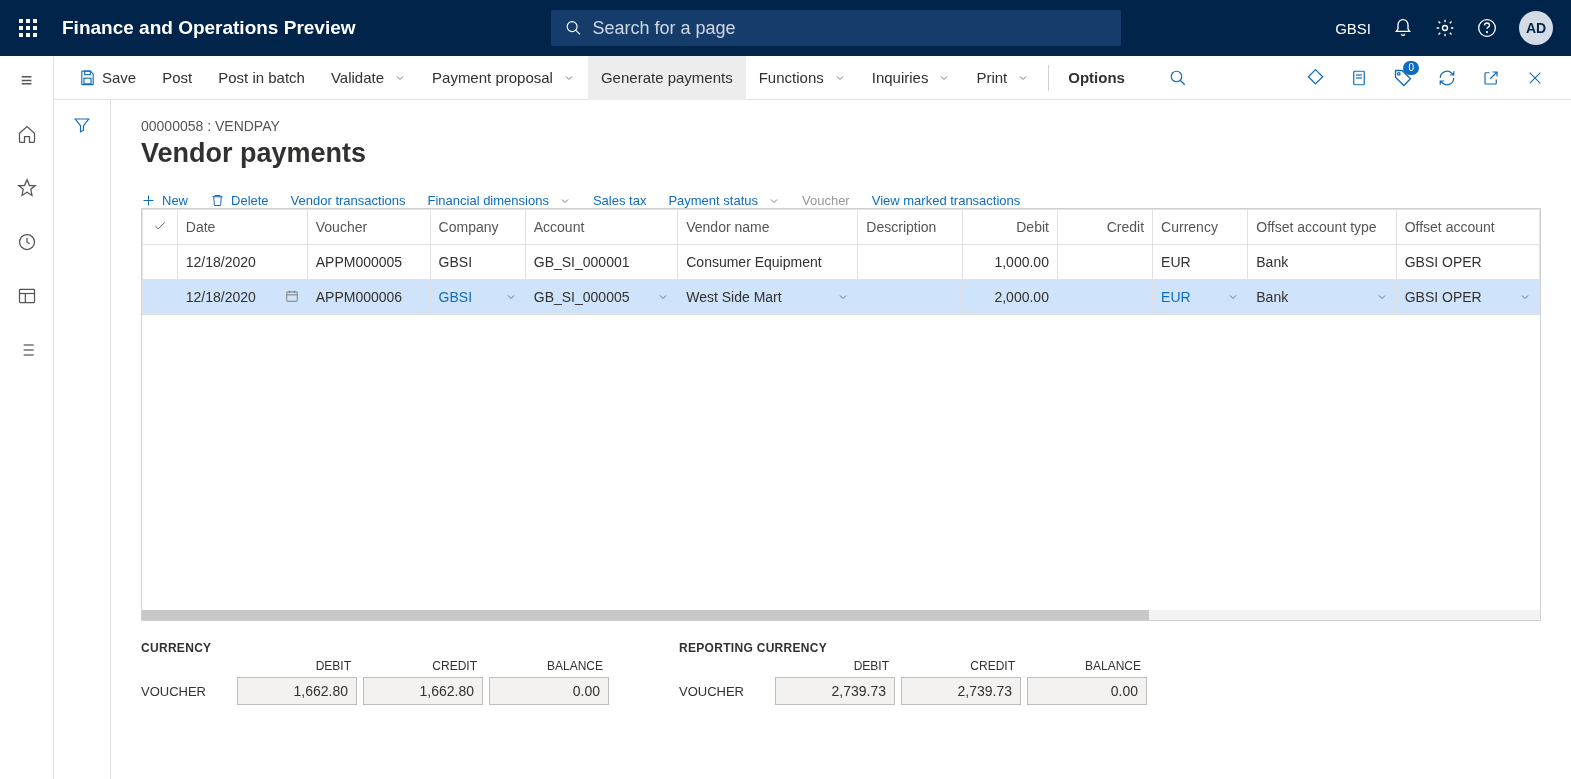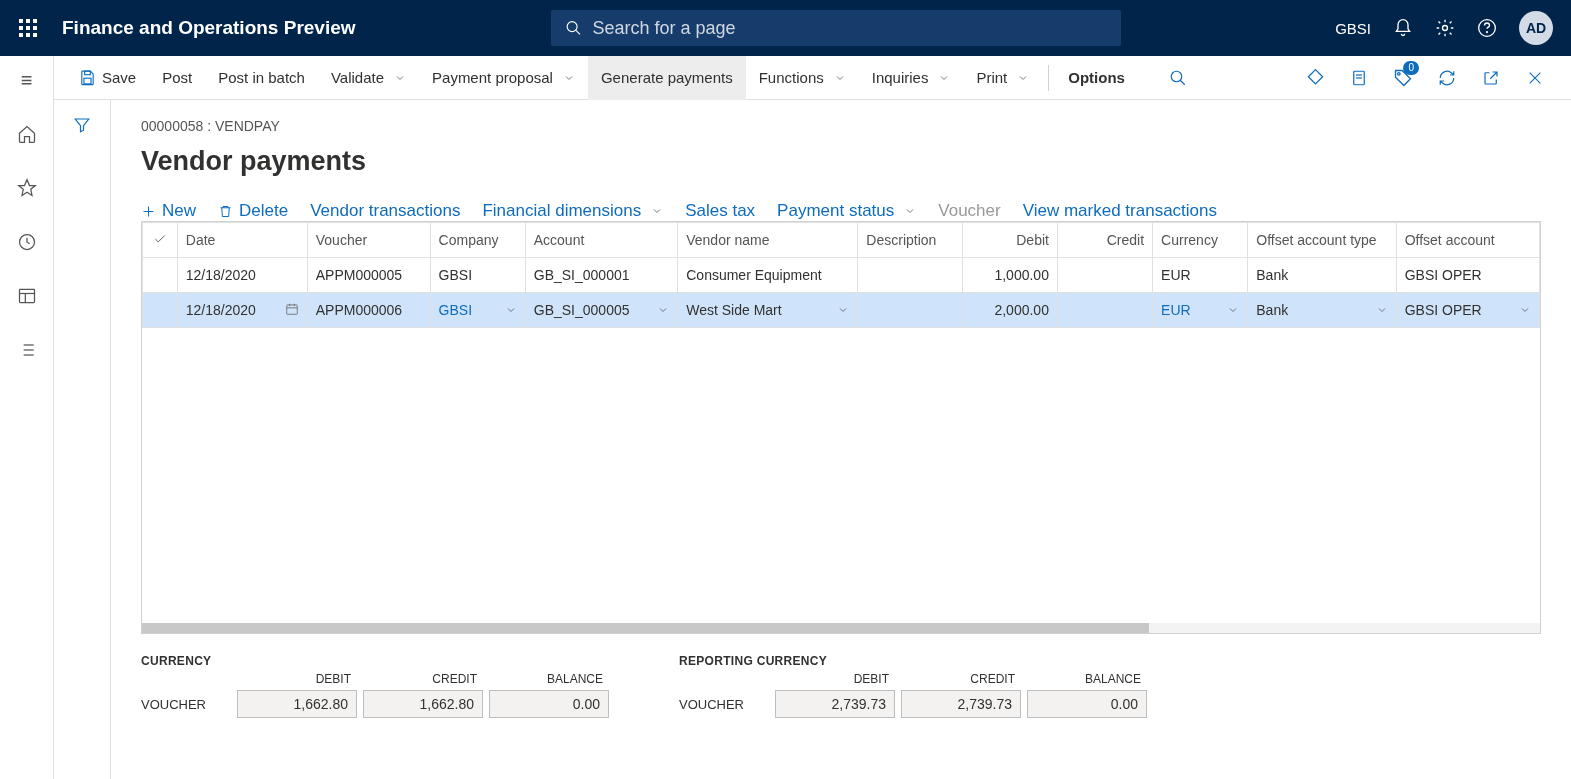--- a/index.html
+++ b/index.html
@@ -39,27 +39,27 @@
 .ab-ricon { width:40px; height:44px; display:flex;align-items:center;justify-content:center; position:relative; cursor:pointer; }
 .ab-ricon svg { stroke:#0f6cbd; fill:none; stroke-width:1.6; }
 .badge { position:absolute; top:5px; right:4px; background:#0f6cbd; color:#fff; border-radius:9px; font-size:10px; padding:0 5px; line-height:14px; }
 
 
 .content { position:absolute; top:100px; left:54px; right:0; bottom:0; display:flex; }
 .filterpane { width:56px; border-right: none; display:flex; justify-content:center; padding-top:16px; }
 .filterpane svg { stroke:#0f6cbd; fill:none; stroke-width:1.6; }
 .main { flex:1; padding: 18px 30px 0 30px; overflow:hidden; border-left:1px solid #e1e1e1; }
 .breadcrumb { color:#555; font-size:14px; }
-.page-title { font-size:27px; font-weight:600; margin-top:12px; }
+.page-title { font-size:27px; font-weight:600; margin-top:4px; }
 
 .tabs { display:flex; gap:30px; margin-top:26px; border-bottom:none; }
 .tab { padding-bottom:10px; font-size:15px; color:#555; cursor:pointer; }
 .tab.active { color:#0f6cbd; border-bottom:3px solid #0f6cbd; font-weight:400; }
 
-.cmdrow { display:flex; align-items:center; gap:22px; margin-top:24px; font-size:17px; }
+.cmdrow { display:flex; align-items:center; gap:22px; margin-top:24px; font-size:13px; }
 .cmd { color:#0f6cbd; cursor:pointer; display:flex; align-items:center; gap:6px; }
 .cmd.disabled { color:#999; cursor:default; }
 .cmd svg { stroke:#0f6cbd; fill:none; stroke-width:1.6; }
 
 
 .grid { border:1px solid #d1d1d1; position:relative; }
 .grid table { width:100%; border-collapse:collapse; table-layout:fixed; }
 .grid th, .grid td { border:1px solid #e1e1e1; padding:8px 8px; text-align:left; font-size:14px; height:35px; overflow:hidden; white-space:nowrap; }
 .grid th { background:#fff; font-weight:400; color:#555; }
 .grid td.num, .grid th.num { text-align:right; }

